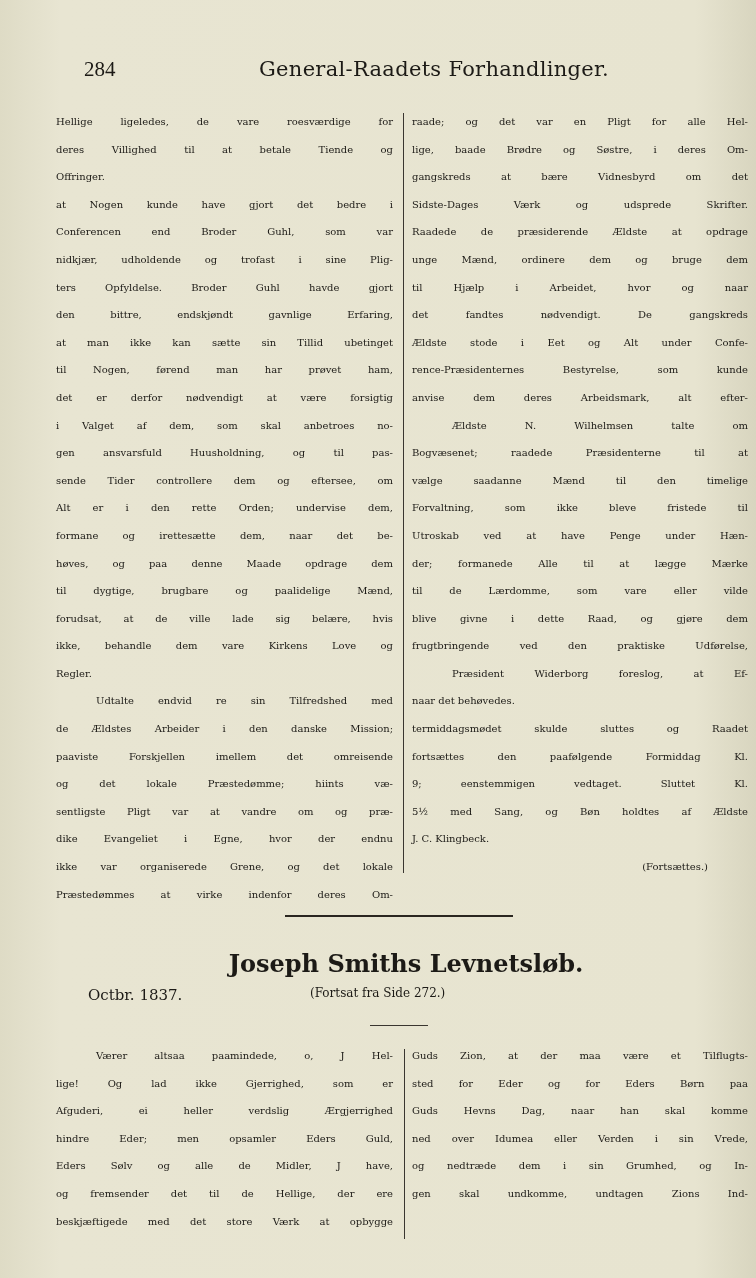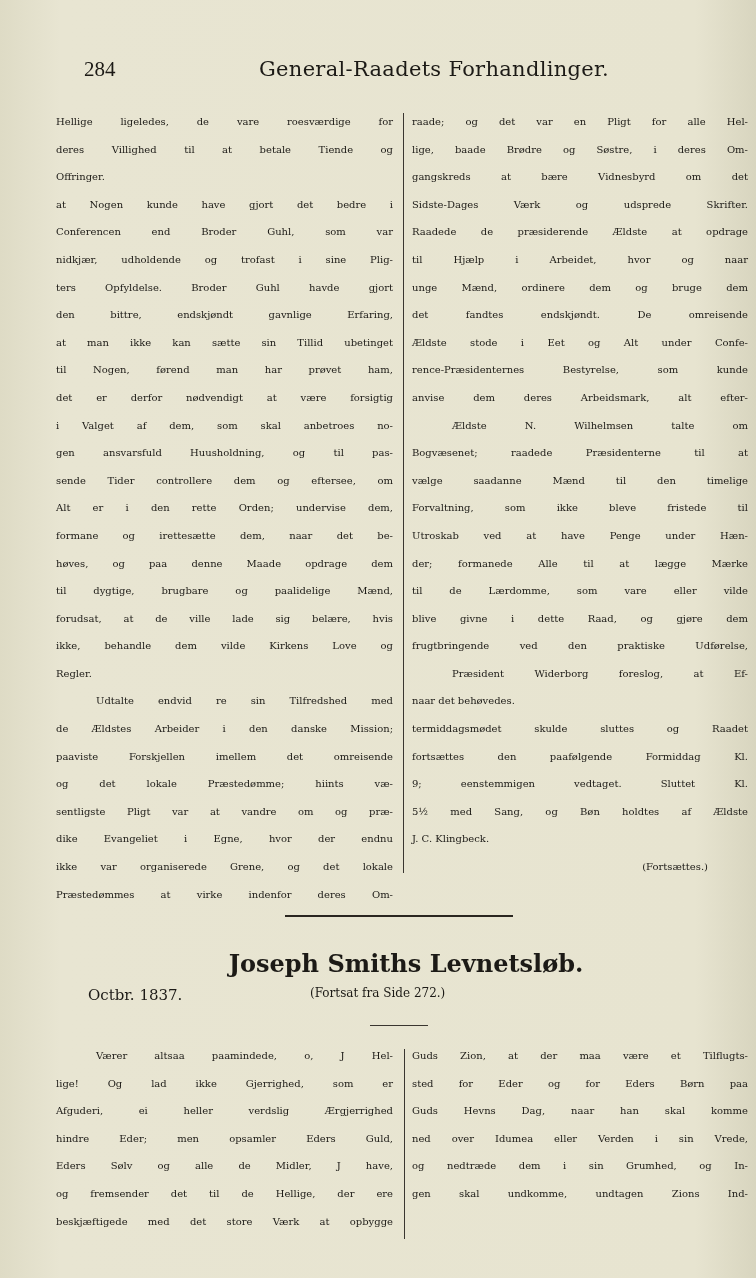--- a/index.html
+++ b/index.html
@@ -55,43 +55,43 @@
     <span class="line">til Nogen, førend man har prøvet ham,</span>
     <span class="line">det er derfor nødvendigt at være forsigtig</span>
     <span class="line">i Valget af dem, som skal anbetroes no-</span>
     <span class="line">gen ansvarsfuld Huusholdning, og til pas-</span>
     <span class="line">sende Tider controllere dem og eftersee, om</span>
     <span class="line">Alt er i den rette Orden; undervise dem,</span>
     <span class="line">formane og irettesætte dem, naar det be-</span>
     <span class="line">høves, og paa denne Maade opdrage dem</span>
     <span class="line">til dygtige, brugbare og paalidelige Mænd,</span>
     <span class="line">forudsat, at de ville lade sig belære, hvis</span>
-    <span class="line">ikke, behandle dem vilde Kirkens Love og</span>
+    <span class="line">ikke, behandle dem vare Kirkens Love og</span>
     <span class="line last">Regler.</span>
     <span class="line indent">Udtalte endvid re sin Tilfredshed med</span>
     <span class="line">de Ældstes Arbeider i den danske Mission;</span>
     <span class="line">paaviste Forskjellen imellem det omreisende</span>
     <span class="line">og det lokale Præstedømme; hiints væ-</span>
     <span class="line">sentligste Pligt var at vandre om og præ-</span>
     <span class="line">dike Evangeliet i Egne, hvor der endnu</span>
     <span class="line">ikke var organiserede Grene, og det lokale</span>
     <span class="line">Præstedømmes at virke indenfor deres Om-</span>
   </div>
 
   <div class="rule-v1"></div>
 
   <div class="col col-right-top">
     <span class="line">raade; og det var en Pligt for alle Hel-</span>
     <span class="line">lige, baade Brødre og Søstre, i deres Om-</span>
     <span class="line">gangskreds at bære Vidnesbyrd om det</span>
     <span class="line">Sidste-Dages Værk og udsprede Skrifter.</span>
     <span class="line">Raadede de præsiderende Ældste at opdrage</span>
+    <span class="line">unge Mænd, ordinere dem og bruge dem</span>
     <span class="line">til Hjælp i Arbeidet, hvor og naar</span>
-    <span class="line">unge Mænd, ordinere dem og bruge dem</span>
-    <span class="line">det fandtes endskjøndt. De omreisende</span>
+    <span class="line">det fandtes nødvendigt. De gangskreds</span>
     <span class="line">Ældste stode i Eet og Alt under Confe-</span>
     <span class="line">rence-Præsidenternes Bestyrelse, som kunde</span>
     <span class="line">anvise dem deres Arbeidsmark, alt efter-</span>
     <span class="line indent">Ældste N. Wilhelmsen talte om</span>
     <span class="line">Bogvæsenet; raadede Præsidenterne til at</span>
     <span class="line">vælge saadanne Mænd til den timelige</span>
     <span class="line">Forvaltning, som ikke bleve fristede til</span>
     <span class="line">Utroskab ved at have Penge under Hæn-</span>
     <span class="line">der; formanede Alle til at lægge Mærke</span>
     <span class="line">til de Lærdomme, som vare eller vilde</span>

